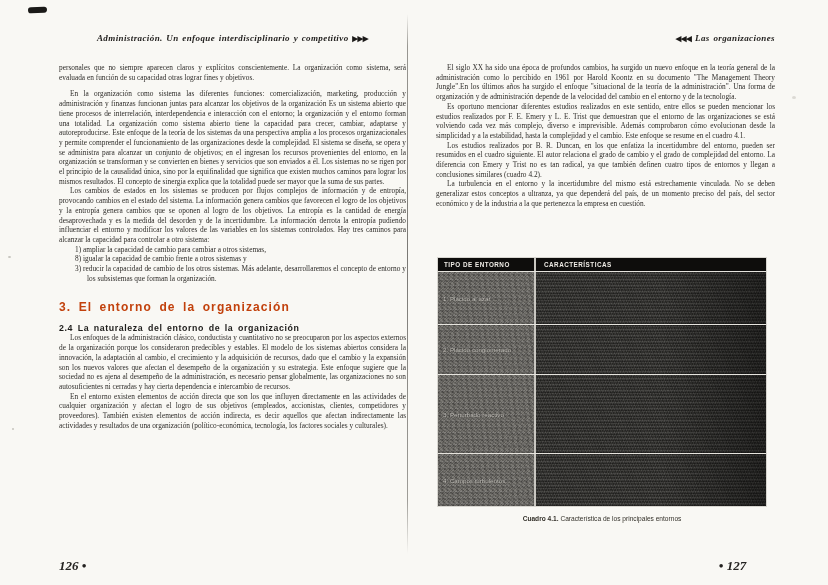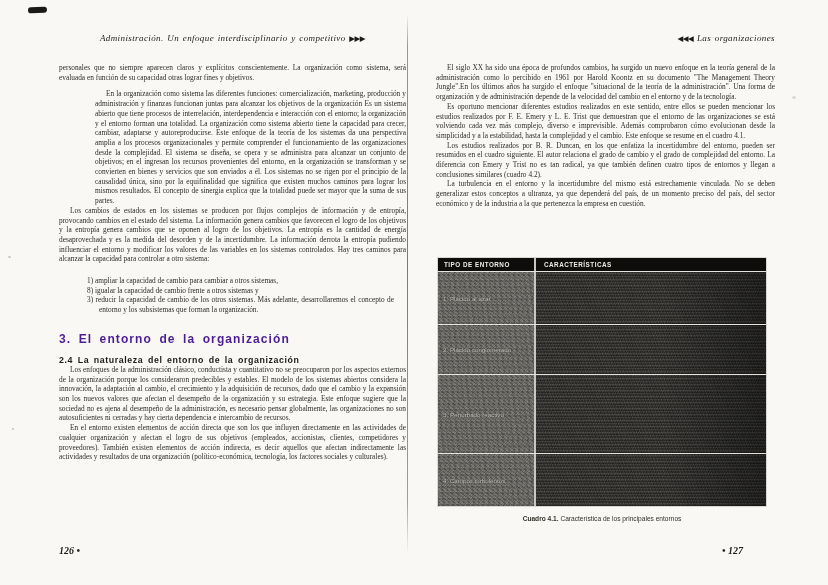--- a/index.html
+++ b/index.html
@@ -9,57 +9,57 @@
     font-family:"Liberation Serif", serif;
     color:#2e2c29;
   }
   
   .page{position:absolute;top:28px;}
   .page-left{left:59px;width:347px;}
   .page-right{left:436px;width:339px;height:557px;}
   
   .runhead{
     font-family:"Liberation Serif", serif;
-    font-style:italic;font-weight:normal;
+    font-style:italic;font-weight:bold;
     font-size:9px;letter-spacing:.4px;word-spacing:1px;color:#242220;
     margin-top:5px;white-space:nowrap;
   }
   .runhead-left{text-align:center;}
   .runhead-right{text-align:right;}
   .arrows{font-style:normal;font-size:7.5px;letter-spacing:-.5px;color:#1c1a18;}
   
   .bodytext{margin-top:20px;}
   p.para{
     margin:0;font-size:7.35px;line-height:9.7px;text-align:justify;
     color:#2e2c29;
   }
   p.indent{text-indent:11px;}
-  p.gap-top{margin-top:7px;margin-left:36px;}
-  .olist{margin:12px;}
+  p.gap-top{margin-top:7px;}
+  .olist{margin:0;}
   .li{
     font-size:7.35px;line-height:9.7px;text-align:justify;
     margin-left:16px;padding-left:12px;text-indent:-12px;color:#2e2c29;
   }
   
   .h1{
     font-family:"Liberation Sans", sans-serif;font-weight:bold;
-    font-size:12px;letter-spacing:1.1px;word-spacing:3px;color:#4c1d95;
+    font-size:12px;letter-spacing:1.1px;word-spacing:3px;color:#c2410c;
     margin-top:17px;
   }
   .h2{
     font-family:"Liberation Sans", sans-serif;font-weight:bold;
     font-size:8.8px;letter-spacing:.6px;word-spacing:1.6px;color:#1d1c1a;
     margin-top:9px;
   }
   .after-h2{margin-top:5px;}
   
   .pagenum{
-    position:absolute;top:545px;
+    position:absolute;top:558px;
     font-family:"Liberation Serif", serif;font-style:italic;font-weight:bold;
-    font-size:10px;color:#242220;
+    font-size:13px;color:#242220;
   }
   .pagenum-left{left:59px;}
   .pagenum-right{left:690px;width:85px;text-align:center;}
   
   .gutter{
     position:absolute;left:407px;top:14px;width:1px;height:540px;
     background:linear-gradient(180deg,
       rgba(120,118,112,0) 0%, rgba(120,118,112,.75) 6%,
       rgba(100,98,94,.85) 45%, rgba(120,118,112,.7) 90%,
       rgba(120,118,112,0) 100%);

